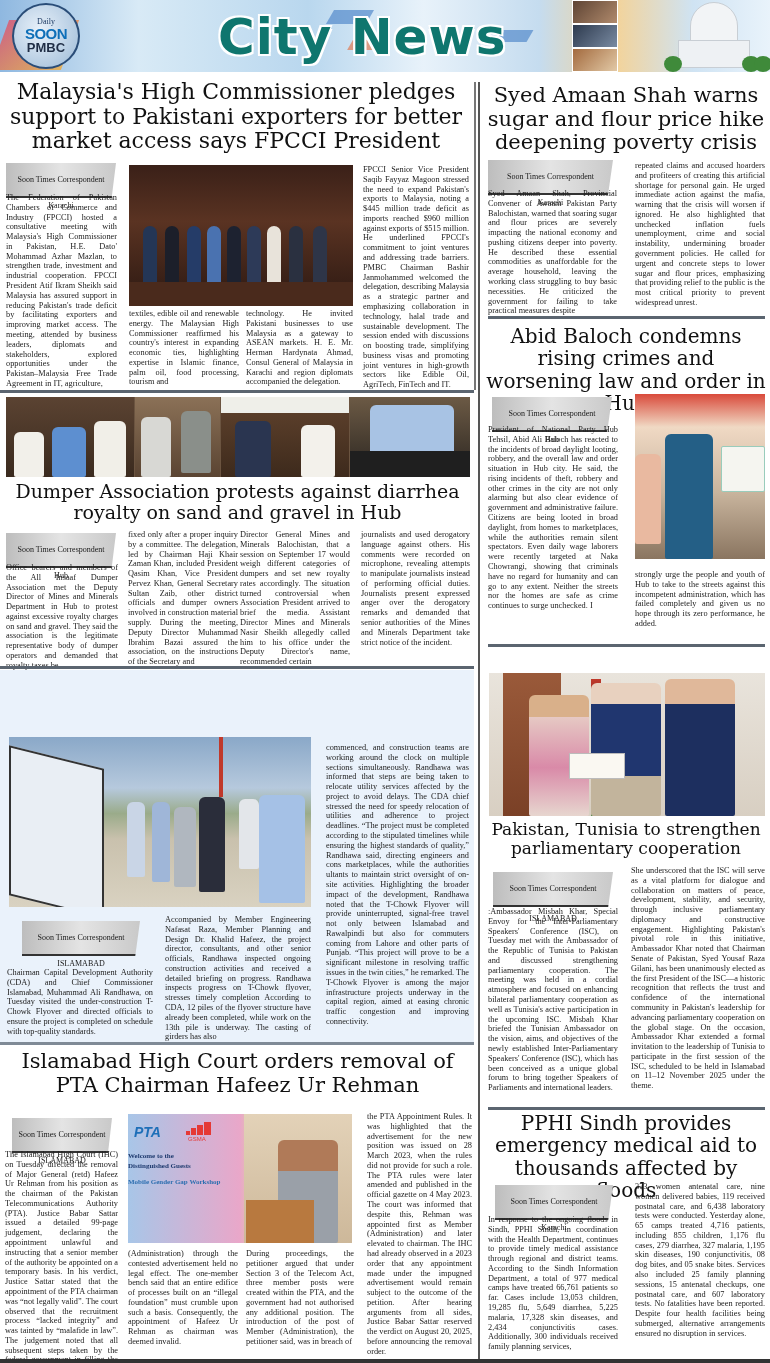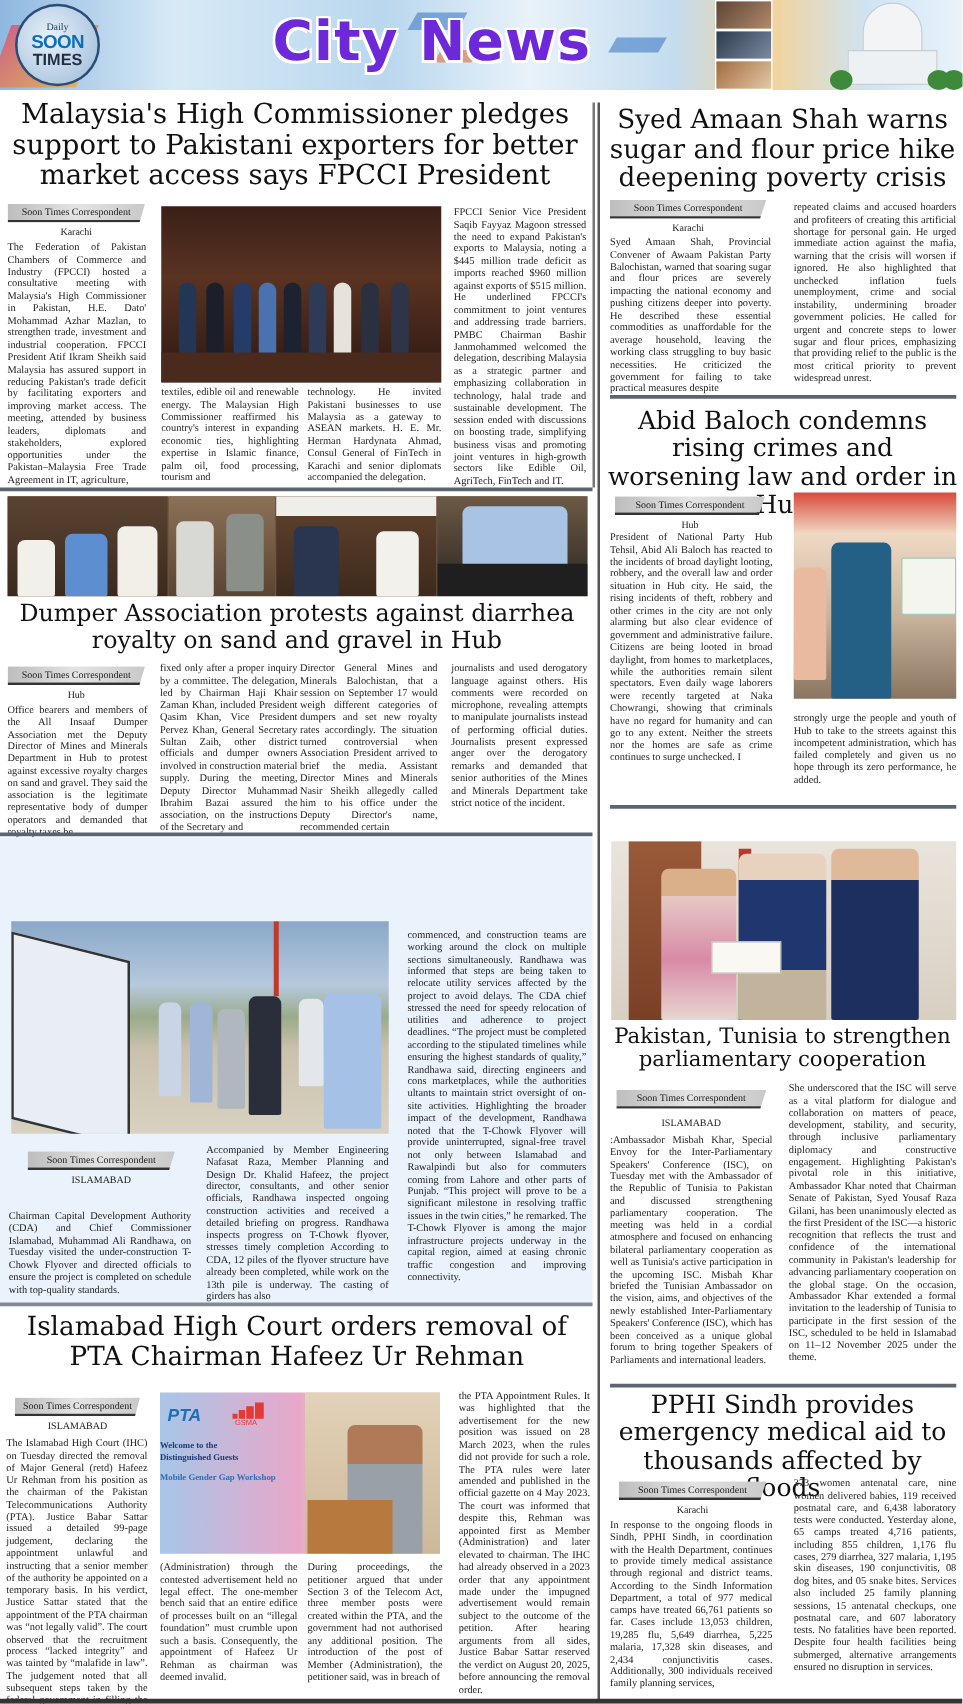--- a/index.html
+++ b/index.html
@@ -8,35 +8,35 @@
 .abs{position:absolute}
 .masthead{left:0;top:0;width:770px;height:72px;background:linear-gradient(90deg,#8fb8e0 0%,#d8eaf6 18%,#b9d7ee 40%,#e8f2fa 55%,#c5dcef 70%,#f3d39a 80%,#cfe3f3 90%,#e9f3fb 100%);overflow:hidden}
 .masthead .shard1{position:absolute;left:0;top:20px;width:70px;height:50px;background:linear-gradient(135deg,#e8435a,#f6a623);transform:skewX(-20deg);opacity:.7}
 .masthead .shard2{position:absolute;left:330px;top:10px;width:40px;height:14px;background:#3f7bc4;transform:skewX(-30deg);opacity:.6}
 .masthead .shard3{position:absolute;left:350px;top:40px;width:30px;height:10px;background:#e36b3a;transform:skewX(-30deg);opacity:.6}
 .masthead .shard4{position:absolute;left:490px;top:30px;width:40px;height:12px;background:#3f7bc4;transform:skewX(-30deg);opacity:.6}
 .logo{left:12px;top:3px;width:68px;height:66px;border-radius:50%;background:radial-gradient(circle at 40% 40%,#e8f1fa,#9bb9d6);border:2px solid #2a4d78;display:flex;flex-direction:column;align-items:center;justify-content:center;line-height:1}
 .logo .l1{font-family:"Liberation Serif",serif;font-size:8px;color:#1e3b64}
 .logo .l2{font-family:"Liberation Sans",sans-serif;font-weight:bold;font-size:15px;color:#0e6fb8;letter-spacing:-0.5px}
 .logo .l3{font-family:"Liberation Sans",sans-serif;font-weight:bold;font-size:13px;color:#1f2d45}
-.brand{left:218px;top:8px;font-family:"DejaVu Sans",sans-serif;font-weight:bold;font-size:44px;color:#6d28d9;letter-spacing:1px;text-shadow:2px 2px 0 #fff,-2px -2px 0 #fff,2px -2px 0 #fff,-2px 2px 0 #fff}
+.brand{left:218px;top:8px;font-family:"DejaVu Sans",sans-serif;font-weight:bold;font-size:50px;color:#0f766e;letter-spacing:1px;text-shadow:2px 2px 0 #fff,-2px -2px 0 #fff,2px -2px 0 #fff,-2px 2px 0 #fff}
 .thumbs{left:572px;top:0;width:46px;height:72px;display:flex;flex-direction:column}
 .thumbs div{flex:1;border:1px solid #fff;background:linear-gradient(135deg,#5e4434,#b08a6c);}
 .thumbs div:nth-child(2){background:linear-gradient(135deg,#2d3a4e,#7a8ba2)}
 .thumbs div:nth-child(3){background:linear-gradient(135deg,#a36a3e,#e2c9a6)}
 .monument{left:660px;top:0;width:110px;height:72px}
 .monument .dome{position:absolute;left:30px;top:2px;width:48px;height:40px;border-radius:24px 24px 0 0;background:#f2f4f6;border:1px solid #c8ced4}
 .monument .base{position:absolute;left:18px;top:40px;width:72px;height:28px;background:#eef1f4;border:1px solid #c8ced4}
 .monument .tree{position:absolute;bottom:0;width:18px;height:16px;border-radius:50%;background:#3f8a3a}
 
 .hl{font-family:"DejaVu Serif",serif;font-weight:normal;text-align:center;color:#111;line-height:1.12}
 .rule-v{background:#555}
 .rule-h{background:#5b6570;height:3px}
 .byline{font-family:"Liberation Serif",serif;text-align:center}
-.byline .tag{display:block;margin:0 auto;background:linear-gradient(90deg,#bdbdbd,#e4e4e4 50%,#c9c9c9);border-bottom:2px solid #333;font-size:8px;padding:2px 0;clip-path:polygon(0 0,100% 0,96% 100%,0 100%)}
+.byline .tag{display:block;margin:0 auto;background:linear-gradient(90deg,#bdbdbd,#e4e4e4 50%,#c9c9c9);border-bottom:2px solid #333;font-size:8px;padding:12px 0;clip-path:polygon(0 0,100% 0,96% 100%,0 100%)}
 .byline .loc{display:block;font-size:8px;margin-top:3px}
 .body{font-family:"Liberation Serif",serif;font-size:8.3px;line-height:1.18;text-align:justify;color:#222}
 .photo{overflow:hidden}
 .ph-meeting{background:linear-gradient(180deg,#3a2018 0%,#5a3322 40%,#2b1812 100%)}
 .ph-meeting .p{position:absolute;bottom:18px;width:14px;height:62px;border-radius:7px 7px 2px 2px;background:#1e2a3f}
 .ph-dumper{background:#6b5440}
 .ph-dumper .seg{position:absolute;top:0;height:100%}
 .ph-hub{background:linear-gradient(180deg,#d94a3b 0%,#f0d9c4 20%,#c8b49d 60%,#8a7560 100%)}
 .ph-tunisia{background:linear-gradient(180deg,#e9e4dc,#d8cfc2)}
 .ph-tchowk{background:linear-gradient(180deg,#8aa8c8 0%,#b6c9dd 30%,#9aab8a 45%,#c9c1ad 60%,#d9d2c1 100%)}
@@ -49,21 +49,21 @@
 
 <div class="abs masthead">
   <div class="shard1"></div>
   <div class="shard2"></div>
   <div class="shard3"></div>
   <div class="shard4"></div>
 </div>
 <div class="abs logo">
   <span class="l1">Daily</span>
   <span class="l2">SOON</span>
-  <span class="l3">TIMES</span>
+  <span class="l3">PMBC</span>
 </div>
 <div class="abs brand">City News</div>
 <div class="abs thumbs">
   <div></div>
   <div></div>
   <div></div>
 </div>
 <div class="abs monument">
   <div class="dome"></div>
   <div class="base"></div>
@@ -88,21 +88,21 @@
     <div class="p" style="left:58px;background:#253c68"></div>
     <div class="p" style="left:78px;background:#4a72b0"></div>
     <div class="p" style="left:98px;background:#1d2230"></div>
     <div class="p" style="left:118px;background:#2d3a58"></div>
     <div class="p" style="left:138px;background:#e8e3da"></div>
     <div class="p" style="left:160px;background:#2a3040"></div>
     <div class="p" style="left:184px;background:#2e3548"></div>
     <div style="position:absolute;left:0;bottom:0;width:100%;height:24px;background:#4a2a1c"></div>
   </div>
   <div class="abs body" style="left:129px;top:309px;width:110px">textiles, edible oil and renewable energy. The Malaysian High Commissioner reaffirmed his country's interest in expanding economic ties, highlighting expertise in Islamic finance, palm oil, food processing, tourism and</div>
-  <div class="abs body" style="left:246px;top:309px;width:107px">technology. He invited Pakistani businesses to use Malaysia as a gateway to ASEAN markets. H. E. Mr. Herman Hardynata Ahmad, Consul General of FinTech in Karachi and senior diplomats accompanied the delegation.</div>
+  <div class="abs body" style="left:246px;top:309px;width:107px">technology. He invited Pakistani businesses to use Malaysia as a gateway to ASEAN markets. H. E. Mr. Herman Hardynata Ahmad, Consul General of Malaysia in Karachi and region diplomats accompanied the delegation.</div>
   <div class="abs body" style="left:363px;top:165px;width:106px">FPCCI Senior Vice President Saqib Fayyaz Magoon stressed the need to expand Pakistan's exports to Malaysia, noting a $445 million trade deficit as imports reached $960 million against exports of $515 million. He underlined FPCCI's commitment to joint ventures and addressing trade barriers. PMBC Chairman Bashir Janmohammed welcomed the delegation, describing Malaysia as a strategic partner and emphasizing collaboration in technology, halal trade and sustainable development. The session ended with discussions on boosting trade, simplifying business visas and promoting joint ventures in high-growth sectors like Edible Oil, AgriTech, FinTech and IT.</div>
 </article>
 
 <article>
   <h1 class="abs hl" style="left:486px;top:84px;width:280px;font-size:21px">Syed Amaan Shah warns sugar and flour price hike deepening poverty crisis</h1>
   <div class="abs byline" style="left:488px;top:160px;width:125px">
     <span class="tag">Soon Times Correspondent</span>
     <span class="loc">Karachi</span>
   </div>
   <div class="abs body" style="left:488px;top:189px;width:129px">Syed Amaan Shah, Provincial Convener of Awaam Pakistan Party Balochistan, warned that soaring sugar and flour prices are severely impacting the national economy and pushing citizens deeper into poverty. He described these essential commodities as unaffordable for the average household, leaving the working class struggling to buy basic necessities. He criticized the government for failing to take practical measures despite</div>

